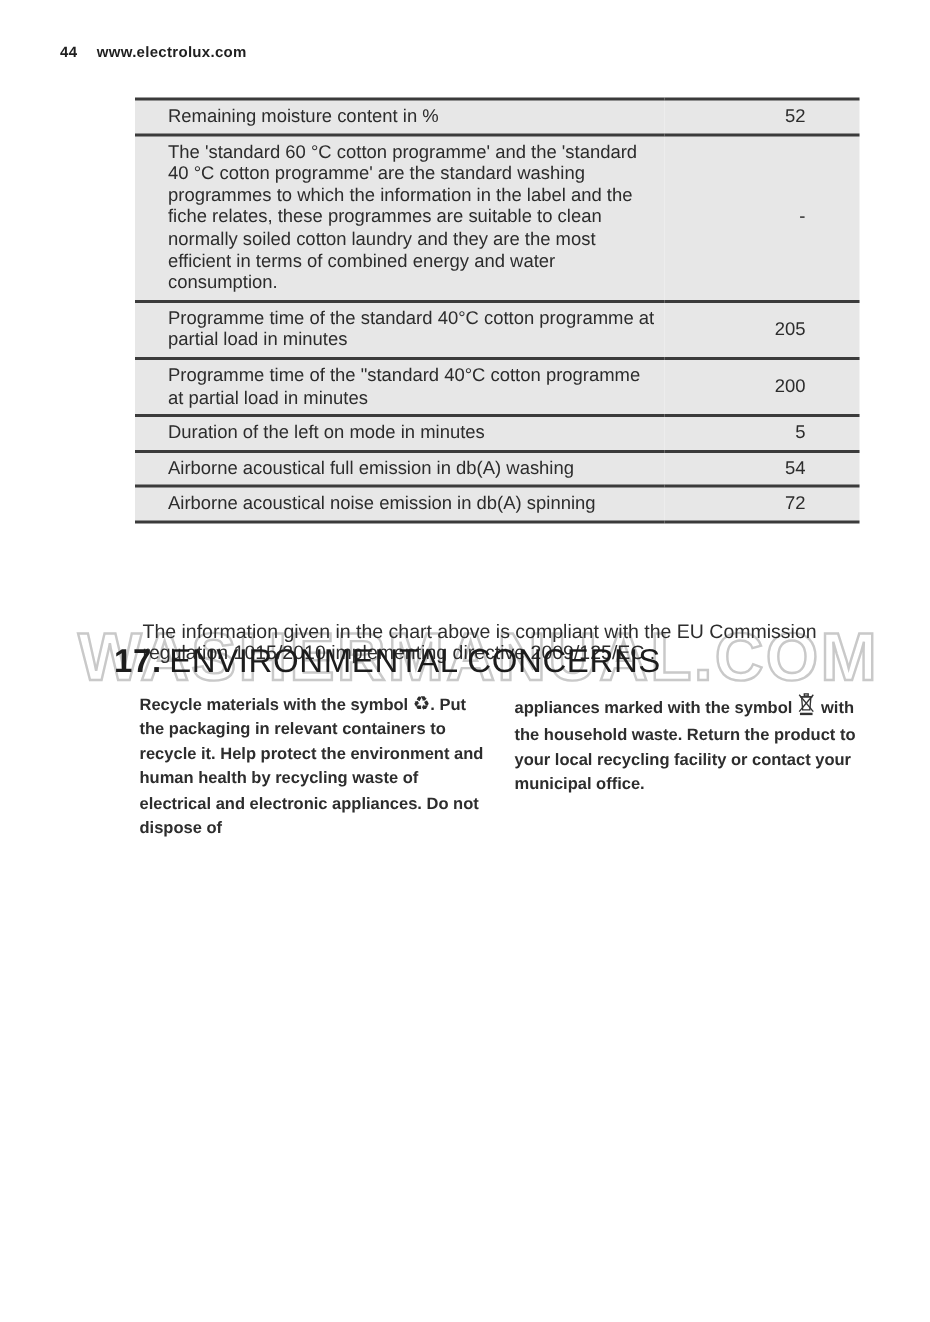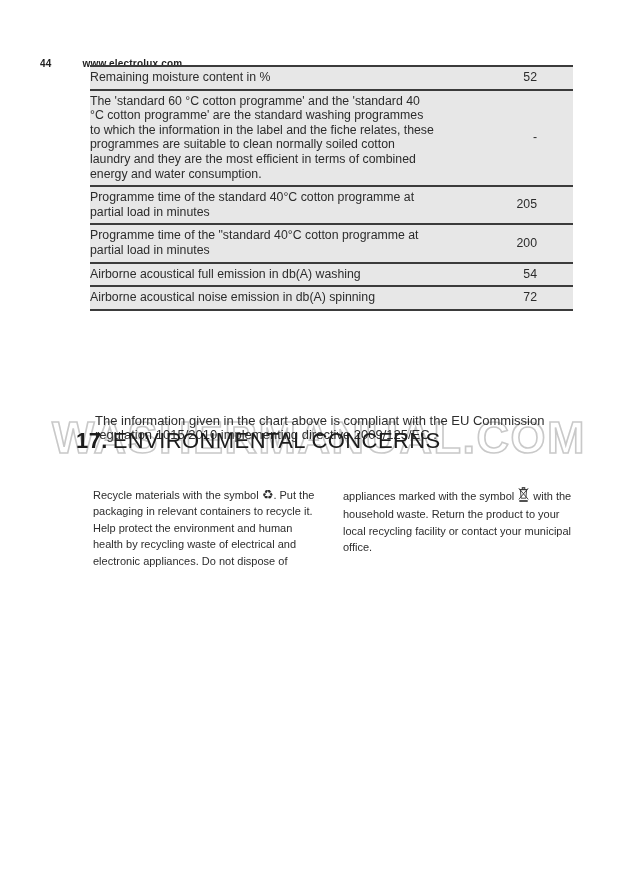--- a/index.html
+++ b/index.html
@@ -7,40 +7,39 @@
   body {
     width: 620px; height: 881px;
     position: relative;
     font-family: "Liberation Sans", "DejaVu Sans", sans-serif;
     color: #2d2d2d;
     overflow: hidden;
   }
 
   .page-header {
     position: absolute; top: 30px; left: 40px;
-    display: flex; gap: 31px;
+    display: flex; gap: 13px;
     font-size: 10px; font-weight: bold; color: #1f1f1f;
     letter-spacing: 0.2px;
-    margin-top: 28px;
   }
 
   .spec-table {
     position: absolute; top: 65px; left: 90px;
     width: 483px;
     border-collapse: collapse;
     border-top: 2px solid #3b3b3b;
     font-size: 12.3px;
     line-height: 14.6px;
     color: #2c2c2c;
   }
   .spec-table tr { border-bottom: 2px solid #3b3b3b; }
   .spec-table td { background: #e7e7e7; }
   .cell-label {
     width: 73%;
-    padding: 3px 6px 4px 0;
+    padding: 3px 6px 4px 22px;
     vertical-align: top;
     text-align: left;
   }
   .cell-value {
     width: 27%;
     padding: 3px 36px 4px 0;
     vertical-align: middle;
     text-align: right;
   }
 
@@ -60,24 +59,24 @@
 
   .section-heading {
     position: absolute; top: 428px; left: 40px;
     font-size: 22px; font-weight: normal;
     color: #1c1c1c; letter-spacing: 0.4px;
     z-index: 1; white-space: nowrap; margin-left: 36px;
   }
   .section-number { font-weight: bold; margin-right: 5px; }
 
   .body-columns {
-    position: absolute; top: 487px; left: 93px;
+    position: absolute; top: 462px; left: 93px;
     display: flex; gap: 20px;
     font-size: 11px; line-height: 16.4px;
-    color: #2d2d2d; z-index: 1;
+    color: #2d2d2d; z-index: 1; font-weight: bold;
   }
   .col-left  { width: 230px; }
   .col-right { width: 240px; }
 
   .recycle-glyph { font-size: 13px; line-height: 1; color: #2d2d2d; }
   .weee-glyph { display: inline-block; vertical-align: -2px; margin: 0 1px; }
 </style>
 </head>
 <body>
 
@@ -104,20 +103,24 @@
     <tr class="spec-row">
       <td class="cell-label">Programme time of the standard 40°C cotton programme at partial load in minutes</td>
       <td class="cell-value">205</td>
     </tr>
 
     <tr class="spec-row">
       <td class="cell-label">Programme time of the "standard 40°C cotton programme at partial load in minutes</td>
       <td class="cell-value">200</td>
     </tr>
 
+    <tr class="spec-row">
+      <td class="cell-label">Duration of the left on mode in minutes</td>
+      <td class="cell-value">5</td>
+    </tr>
 
     <tr class="spec-row">
       <td class="cell-label">Airborne acoustical full emission in db(A) washing</td>
       <td class="cell-value">54</td>
     </tr>
 
     <tr class="spec-row">
       <td class="cell-label">Airborne acoustical noise emission in db(A) spinning</td>
       <td class="cell-value">72</td>
     </tr>

